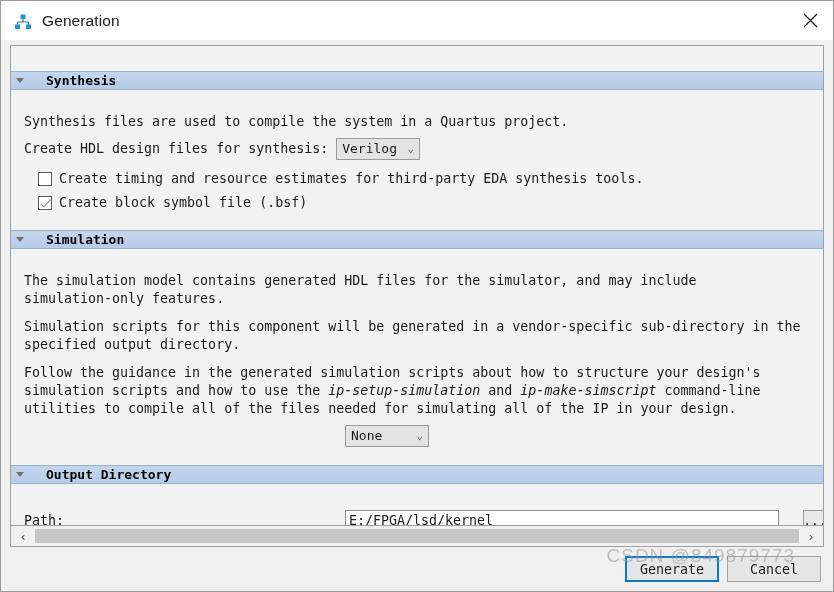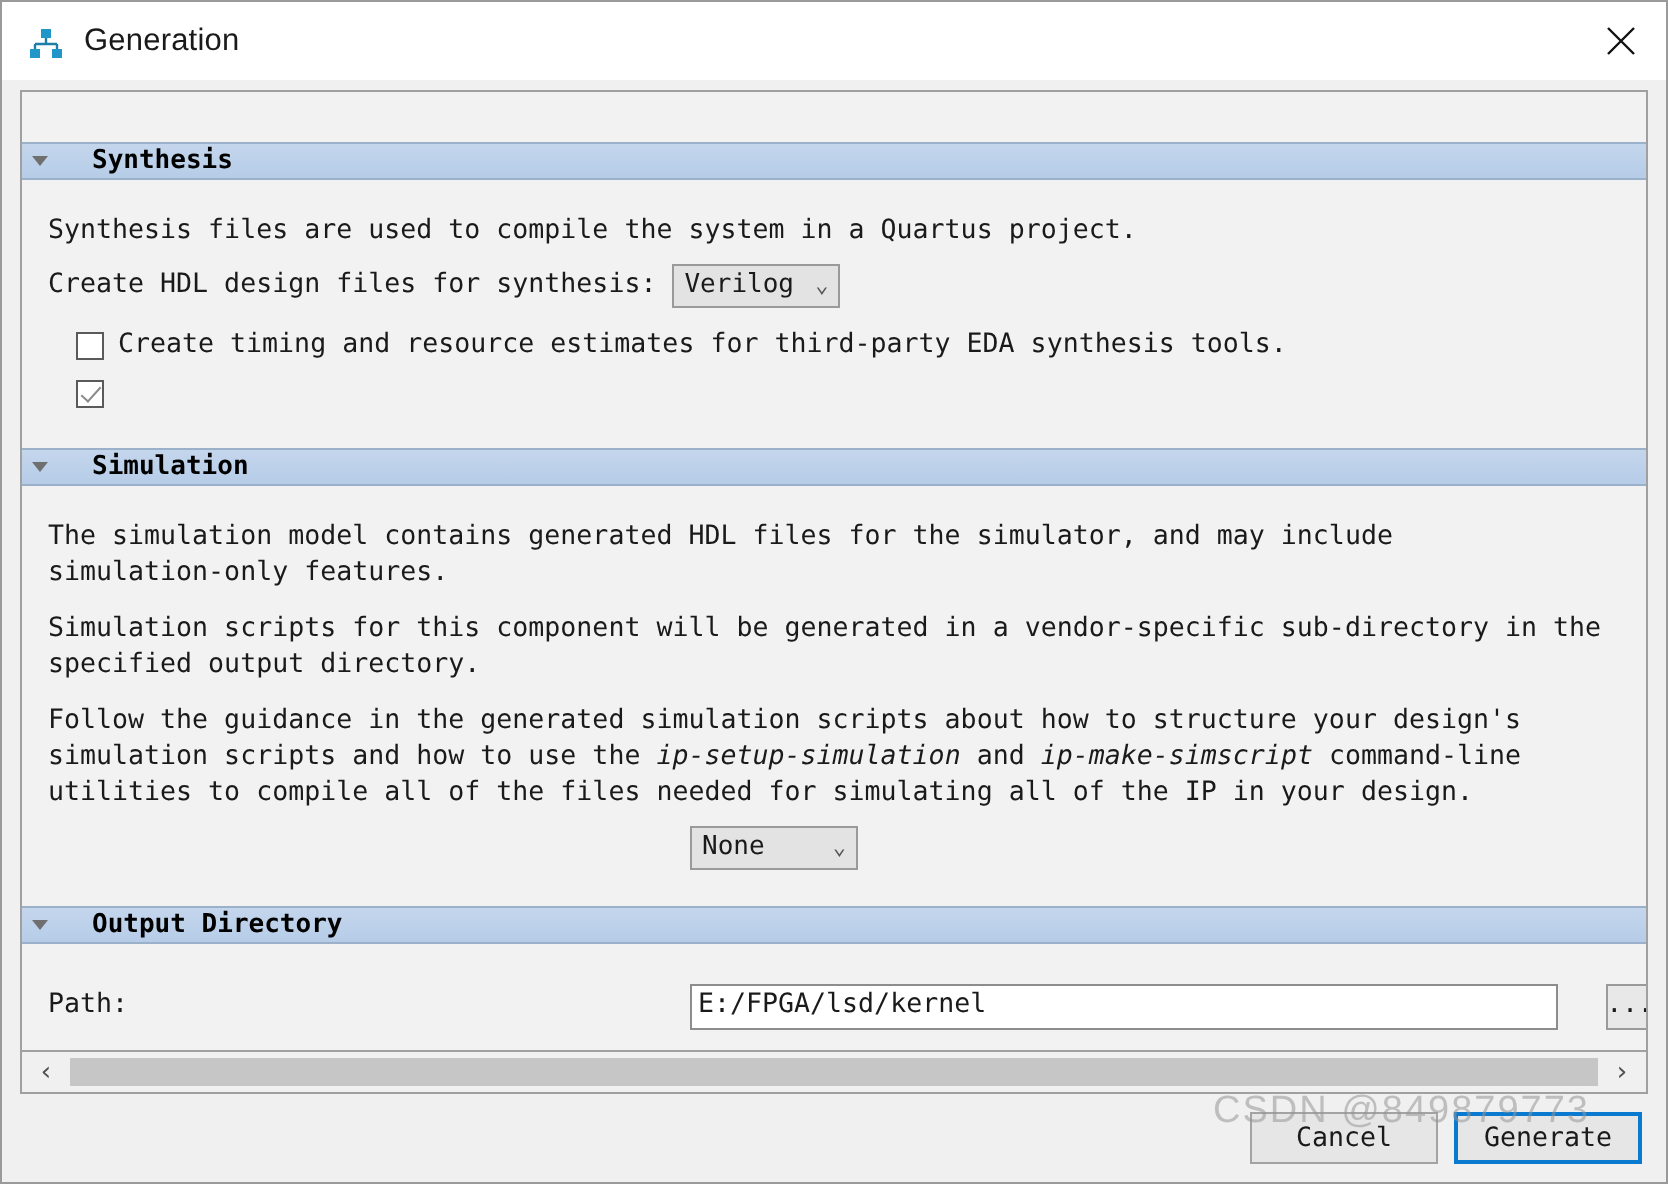--- a/index.html
+++ b/index.html
@@ -89,25 +89,26 @@
     width: 0; height: 0;
     border-left: 4px solid transparent;
     border-right: 4px solid transparent;
     border-top: 5px solid #6f6f6f;
     margin-right: 6px;
     flex: 0 0 auto;
     position: relative;
     top: 0px;
   }
   .sect-body {
-    padding: 12px 0 0 0;
+    padding: 0 0 0 0;
     font-family: "DejaVu Sans Mono", monospace;
     font-size: 13.3px;
     color: #1a1a1a;
     line-height: 18px;
+    margin-top: 18px;
   }
   .line {
     padding-left: 13px;
     white-space: pre;
     height: 18px;
     display: flex;
     align-items: center;
   }
   .gap { height: 10px; }
   .gap-sm { height: 5px; }
@@ -325,20 +326,21 @@
             <span class="chev">⌄</span>
           </div>
         </div>
         <div class="gap-sm"></div>
         <div class="cbrow">
           <span class="cbox"></span>
           <span>Create timing and resource estimates for third-party EDA synthesis tools.</span>
         </div>
         <div class="cbrow">
           <span class="cbox checked"></span>
+          <span>Create block symbol file (.bsf)</span>
         </div>
         <div style="height:15px"></div>
       </div>
 
       <div class="sect-header">
         <span class="tri"></span>
         <span>Simulation</span>
       </div>
       <div class="sect-body">
         <div class="gap-sm"></div>
@@ -379,18 +381,18 @@
 
     <div class="hscroll">
       <div class="scroll-arrow">‹</div>
       <div class="scroll-track"></div>
       <div class="scroll-arrow">›</div>
     </div>
 
   </div>
 
   <div class="footer">
+    <div class="btn primary">Generate</div>
     <div class="btn">Cancel</div>
-    <div class="btn primary">Generate</div>
     <div class="watermark">CSDN @849879773</div>
   </div>
 
 </div>
 
 </body></html>

